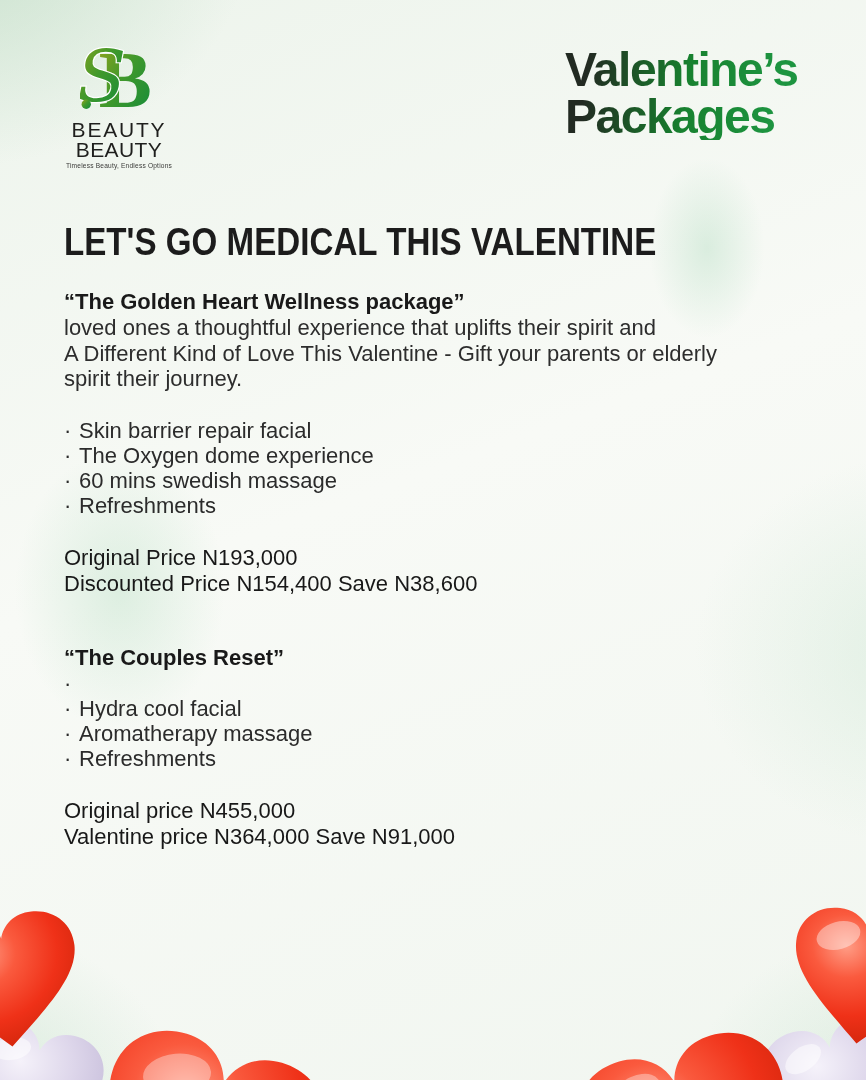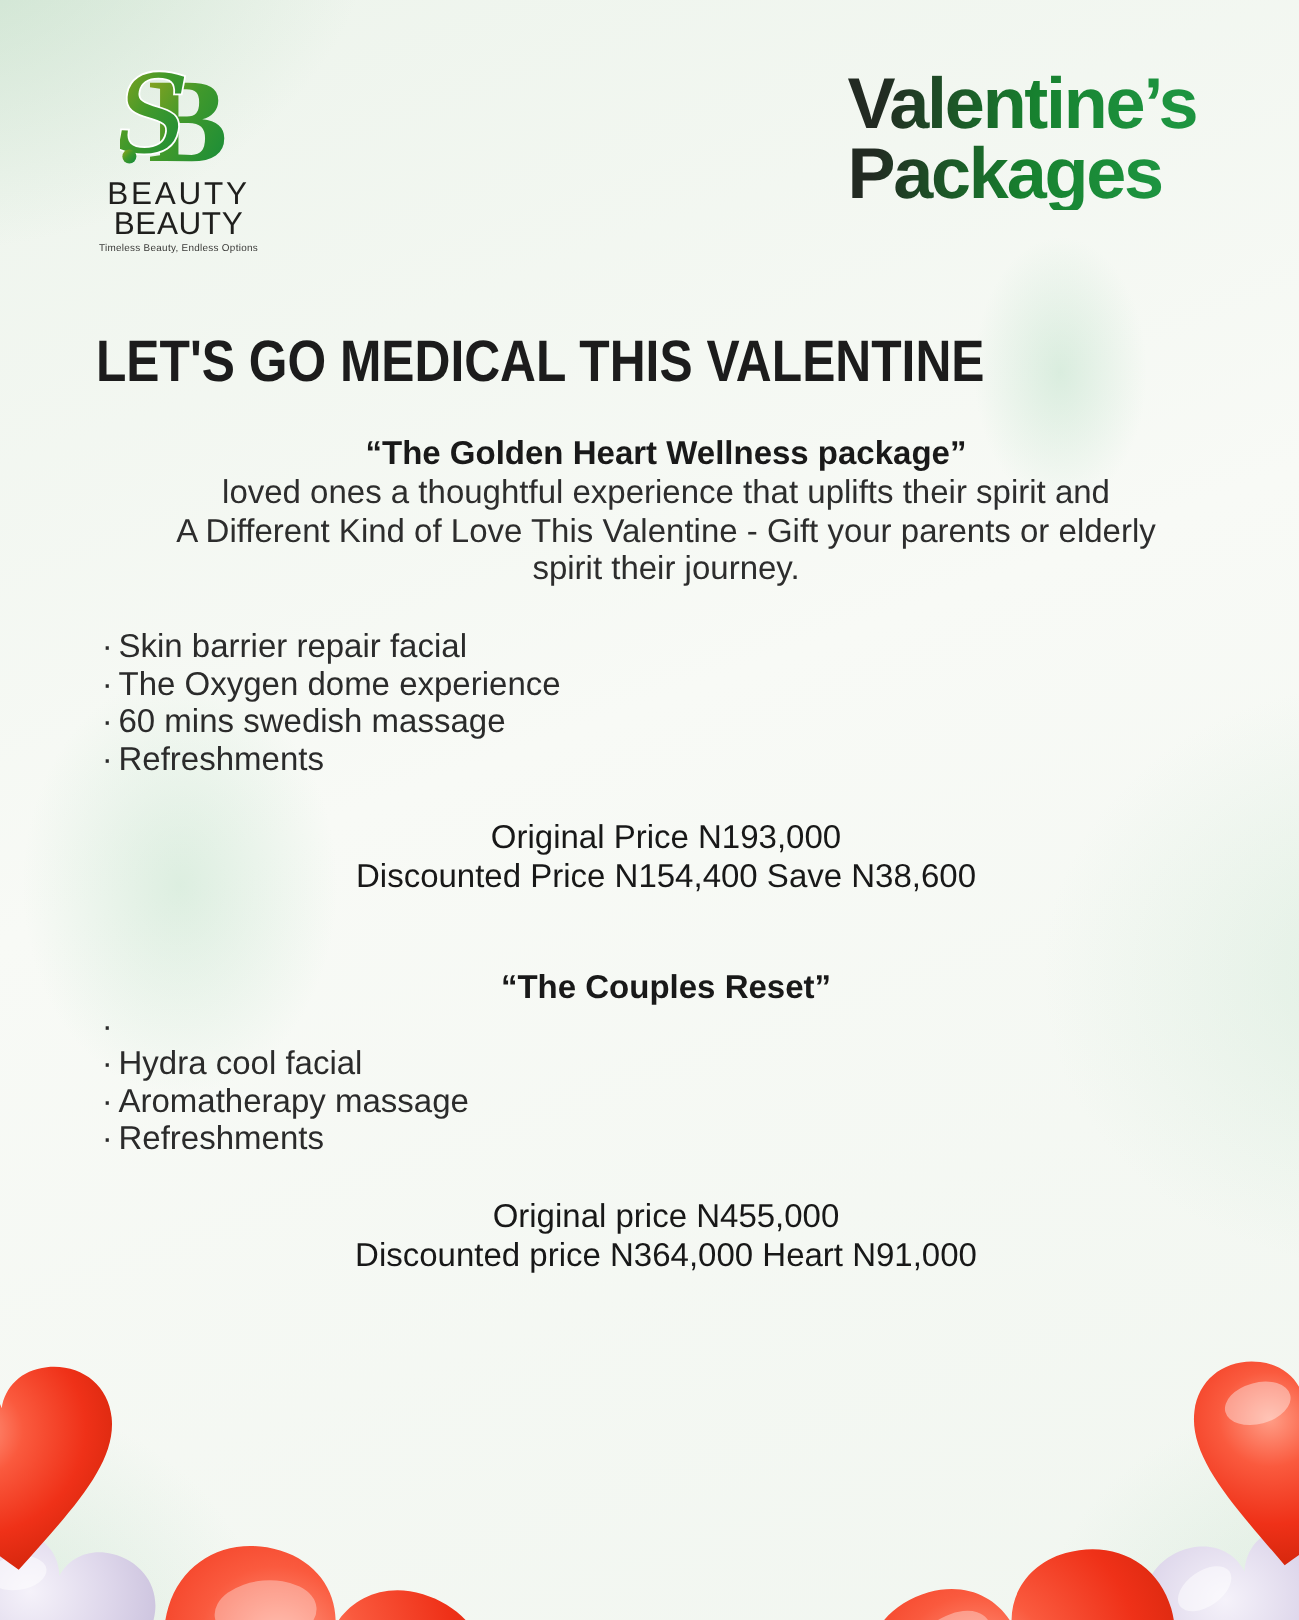--- a/index.html
+++ b/index.html
@@ -36,21 +36,21 @@
     -webkit-text-fill-color:transparent;
   }
 
   
   .content{position:absolute;left:64px;top:221px;width:760px;color:#2e2e2e;}
   .headline{
     margin:0 0 26px 0;color:#1c1c1c;font-size:39px;line-height:42px;
     font-weight:bold;white-space:nowrap;display:inline-block;
     transform:scaleX(.85);transform-origin:left center;letter-spacing:0;
   }
-  .pkg{margin:0;text-align:center;}
+  .pkg{margin:0;}
   .pkg + .pkg{margin-top:48px;}
   .pkg-title{margin:0;font-size:22px;line-height:26px;font-weight:bold;color:#191919;}
   .pkg-desc{margin:0;font-size:22px;line-height:25.5px;color:#2d2d2d;}
   .pkg-items{list-style:none;margin:0;padding:0;font-size:22px;line-height:25px;color:#2b2b2b;}
   .pkg-items.gap-above{margin-top:26px;}
   .pkg-items li{display:flex;}
   .dot{width:15px;flex:0 0 15px;}
   .pkg-prices{margin:27px 0 0 0;font-size:22px;line-height:26px;font-weight:normal;color:#181818;}
 
   
@@ -155,21 +155,21 @@
             <span class="dot">·</span>
             <span>Aromatherapy massage</span>
           </li>
         <li>
             <span class="dot">·</span>
             <span>Refreshments</span>
           </li>
       </ul>
       <div class="pkg-prices">
         <div>Original price N455,000</div>
-        <div>Discounted price N364,000 Heart N91,000</div>
+        <div>Valentine price N364,000 Save N91,000</div>
       </div>
     </section>
   </div>
 
   <svg class="heart hL1" viewBox="0 0 100 100">
     <path d="M50 86 C27 65 8 49 8 31 C8 18 18 9 31 9 C41 9 48 15 50 23 C52 15 59 9 69 9 C82 9 92 18 92 31 C92 49 73 65 50 86 Z" fill="url(#gradRed)"></path>
     <ellipse cx="32" cy="25" rx="13" ry="8" fill="rgba(255,255,255,.4)" transform="rotate(-22 32 25)"></ellipse>
   </svg>
   <svg class="heart hL2" viewBox="0 0 100 100">
     <path d="M50 86 C27 65 8 49 8 31 C8 18 18 9 31 9 C41 9 48 15 50 23 C52 15 59 9 69 9 C82 9 92 18 92 31 C92 49 73 65 50 86 Z" fill="url(#gradLav)"></path>

